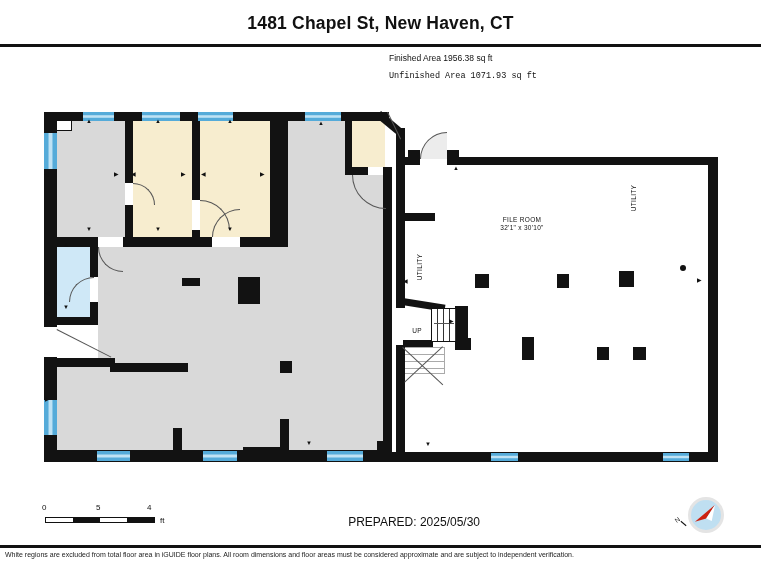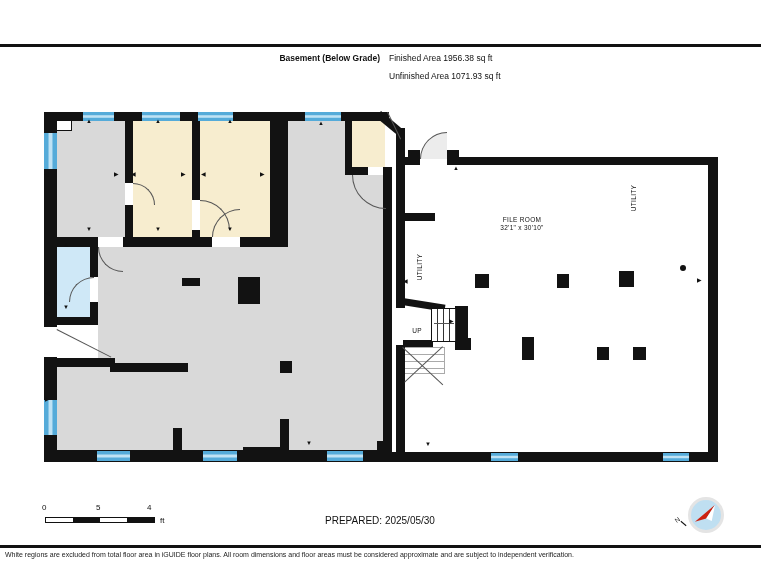--- a/index.html
+++ b/index.html
@@ -5,21 +5,21 @@
   html,body{margin:0;padding:0;background:#fff;}
   .page{position:relative;width:761px;height:588px;background:#fff;overflow:hidden;
         font-family:"Liberation Sans",sans-serif;color:#111;}
   .abs{position:absolute;}
   .title{position:absolute;left:0;top:13px;width:761px;text-align:center;
          font-size:17.5px;font-weight:bold;letter-spacing:.2px;}
   .toprule{position:absolute;left:0;top:44px;width:761px;height:2.5px;background:#111;}
   .floorlabel{position:absolute;left:130px;top:53px;width:250px;text-align:right;
               font-size:8.5px;font-weight:bold;}
   .arealine1{position:absolute;left:389px;top:53px;font-size:8.5px;}
-  .arealine2{position:absolute;left:389px;top:71px;font-size:8.5px;}
+  .arealine2{position:absolute;left:389px;top:71px;font-size:8.5px;font-family:Liberation Mono, monospace;}
   .plan{position:absolute;left:0;top:95px;width:761px;height:400px;}
   .wall{background:var(--wall);}
   .floor-gray{background:var(--fgray);}
   .floor-cream{background:var(--fcream);}
   .floor-blue{background:var(--fwash);}
   .window-h{background:linear-gradient(to bottom,var(--win) 28%,#bfe2f4 42%,#bfe2f4 58%,var(--win) 72%);}
   .window-v{background:linear-gradient(to right,var(--win) 28%,#bfe2f4 42%,#bfe2f4 58%,var(--win) 72%);}
   .column{background:var(--wall);}
   .arc{border:0 solid #555;background:transparent;}
   .arc.fill{background:#ececec;}
@@ -36,41 +36,41 @@
      background-color:#fff;border:1px solid #aaa;box-sizing:border-box;}
   .notch{position:absolute;background:#fff;border-right:1.5px solid #111;border-bottom:1.5px solid #111;box-sizing:border-box;}
   .dot{position:absolute;border-radius:50%;background:#111;}
   
   .scalebar{position:absolute;left:45px;top:517px;width:110px;height:6px;border:1px solid #111;
             display:flex;box-sizing:border-box;}
   .scalebar .seg{flex:1;}
   .scalebar .black{background:#111;} .scalebar .white{background:#fff;}
   .ticks{position:absolute;top:503px;font-size:8px;}
   .ftlabel{position:absolute;left:160px;top:516px;font-size:8px;}
-  .prepared{position:absolute;left:280px;top:515px;width:200px;text-align:center;font-size:10px;}
+  .prepared{position:absolute;left:280px;top:515px;width:200px;text-align:right;font-size:12px;}
   
   .compass{position:absolute;left:688px;top:497px;width:36px;height:36px;}
   .compass .ring{position:absolute;left:0;top:0;width:30px;height:30px;border-radius:50%;
                  background:var(--cblue);border:3px solid #e4e4e4;}
   .compass .needle-red{position:absolute;left:5px;top:6px;width:24px;height:22px;
       background:var(--cred);clip-path:polygon(8% 85%,92% 8%,55% 70%);}
   .compass .needle-white{position:absolute;left:5px;top:6px;width:24px;height:22px;
       background:#fff;clip-path:polygon(92% 8%,55% 70%,78% 82%);}
   .compass .nlabel{position:absolute;left:-13px;top:19px;font-size:6.5px;transform:rotate(-35deg);}
   .compass .nline{position:absolute;left:-8px;top:26px;width:7px;height:1px;background:#111;transform:rotate(40deg);}
   .botrule{position:absolute;left:0;top:545px;width:761px;height:2.5px;background:#111;}
   .footer{position:absolute;left:5px;top:551px;width:750px;font-size:7px;color:#222;}
 </style>
 </head>
 <body>
 
 <div class="page" style="--wall: #121212; --fgray: #d9d9d9; --fcream: #f7edcf; --fwash: #cfe8f7; --win: #55abd9; --cred: #cc2211; --cblue: #bfdff1;">
 
+  <div class="title">1481 Chapel St, New Haven, CT</div>
   <div class="toprule"></div>
-  <div class="floorlabel">Basement (Below Grade)</div>
   <div class="arealine1">Finished Area 1956.38 sq ft</div>
   <div class="arealine2">Unfinished Area 1071.93 sq ft</div>
 
   <div class="plan" id="plan">
       <div class="abs dim" style="left: 449px; top: 223px; z-index: 6;">▶</div>
       <div class="abs dim" style="left: 425px; top: 346px; z-index: 6;">▼</div>
       <div class="abs dim" style="left: 697px; top: 182px; z-index: 6;">▶</div>
       <div class="abs dim" style="left: 453px; top: 70px; z-index: 6;">▲</div>
       <div class="abs dim" style="left: 403px; top: 183px; z-index: 6;">◀</div>
       <div class="abs dim" style="left: 45px; top: 301px; z-index: 6;">▶</div>

